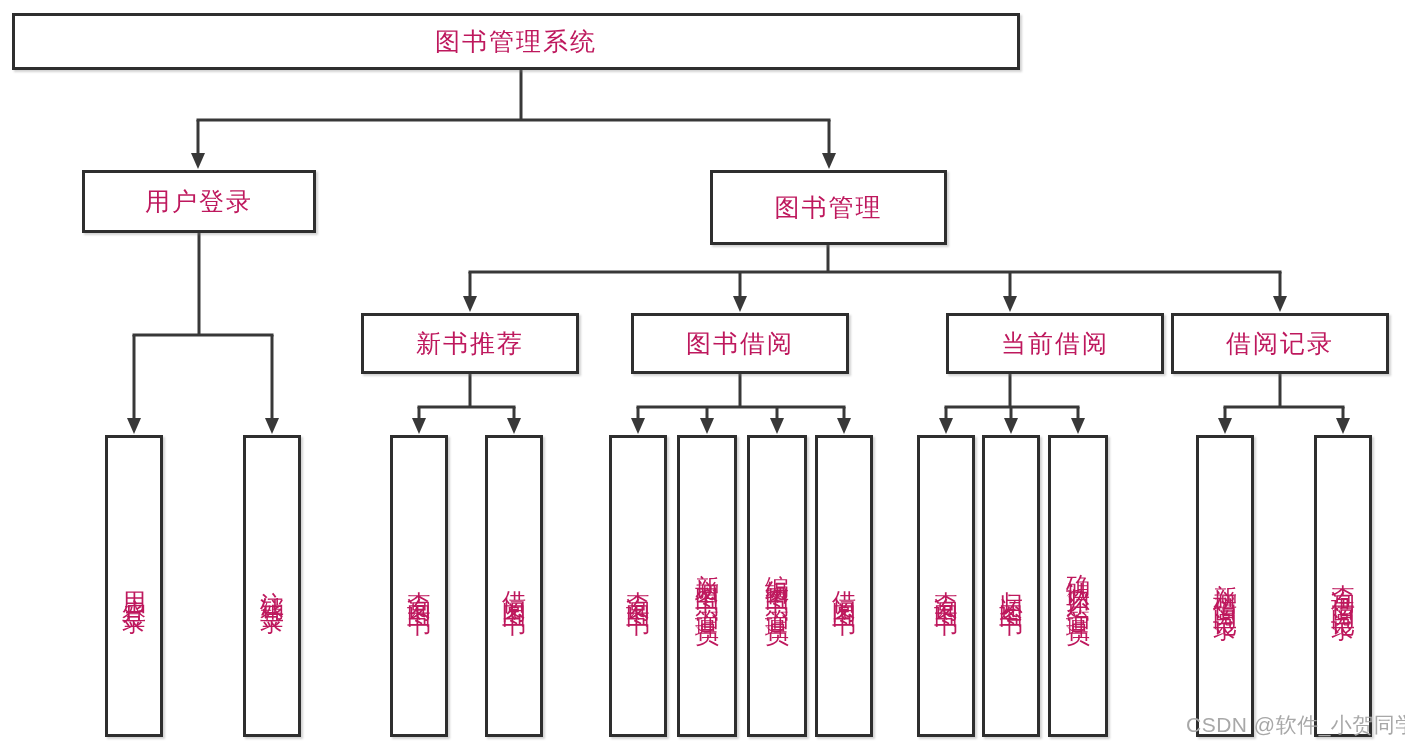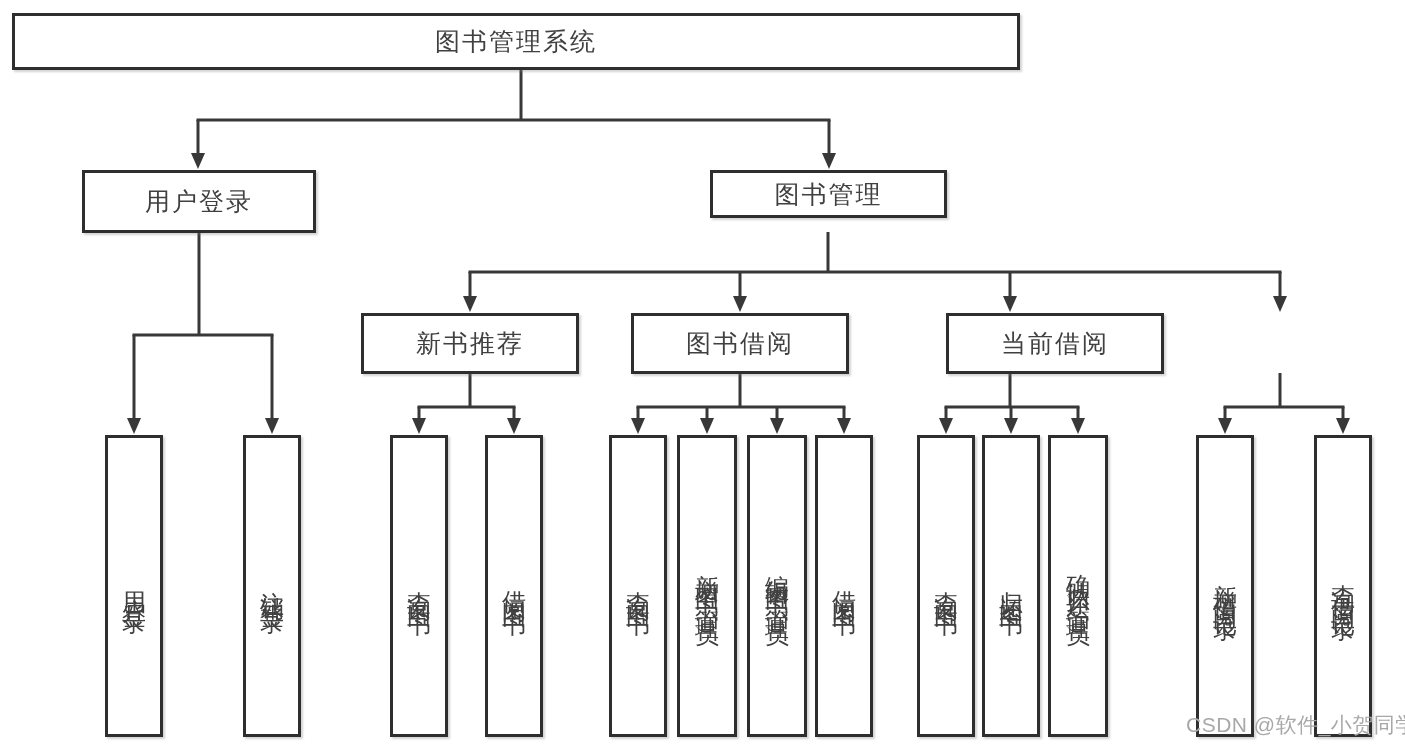--- a/index.html
+++ b/index.html
@@ -20,21 +20,21 @@
   .edges polygon { fill: #383838; stroke: none; }
   .node {
     position: absolute;
     box-sizing: border-box;
     background: #ffffff;
     border: 3px solid #2e2e2e;
     box-shadow: 2px 2px 2px rgba(130,130,130,0.35);
     display: flex;
     align-items: center;
     justify-content: center;
-    color: #404040;
+    color: #be185d;
   }
   .h-node {
     font-size: 25px;
     letter-spacing: 2px;
     white-space: nowrap;
   }
   .v-node {
     writing-mode: vertical-rl;
     text-orientation: mixed;
     font-size: 24px;
@@ -46,21 +46,21 @@
     left: 1186px;
     top: 711px;
     font-size: 21px;
     letter-spacing: 0.5px;
     color: #a8a8a8;
     white-space: nowrap;
   }
   
   .n-root   { left: 12px;   top: 13px;  width: 1008px; height: 57px; }
   .n-user   { left: 82px;   top: 170px; width: 234px;  height: 63px; }
-  .n-mgmt   { left: 710px;  top: 170px; width: 237px;  height: 48px; }
+  .n-mgmt   { left: 710px;  top: 170px; width: 237px;  height: 75px; }
   .n-s0     { left: 361px;  top: 313px; width: 218px;  height: 61px; }
   .n-s1     { left: 631px;  top: 313px; width: 218px;  height: 61px; }
   .n-s2     { left: 901px;  top: 313px; width: 218px;  height: 61px; margin-left: 45px; }
   .n-s3     { left: 1171px; top: 313px; width: 218px;  height: 61px; }
   .leaf     { top: 435px; height: 302px; width: 58px; }
   .n-u0 { left: 105px; }
   .n-u1 { left: 243px; }
   .n-s0c0 { left: 390px; }
   .n-s0c1 { left: 485px; }
   .n-s1c0 { left: 609px; }
@@ -153,20 +153,23 @@
 
   <div class="node h-node n-s0">
     <span>新书推荐</span>
   </div>
   <div class="node h-node n-s1">
     <span>图书借阅</span>
   </div>
   <div class="node h-node n-s2">
     <span>当前借阅</span>
   </div>
+  <div class="node h-node n-s3">
+    <span>借阅记录</span>
+  </div>
 
   <div class="node v-node leaf n-u0">
     <span>用户登录</span>
   </div>
   <div class="node v-node leaf n-u1">
     <span>注销登录</span>
   </div>
 
   <div class="node v-node leaf n-s0c0">
     <span>查询图书</span>

